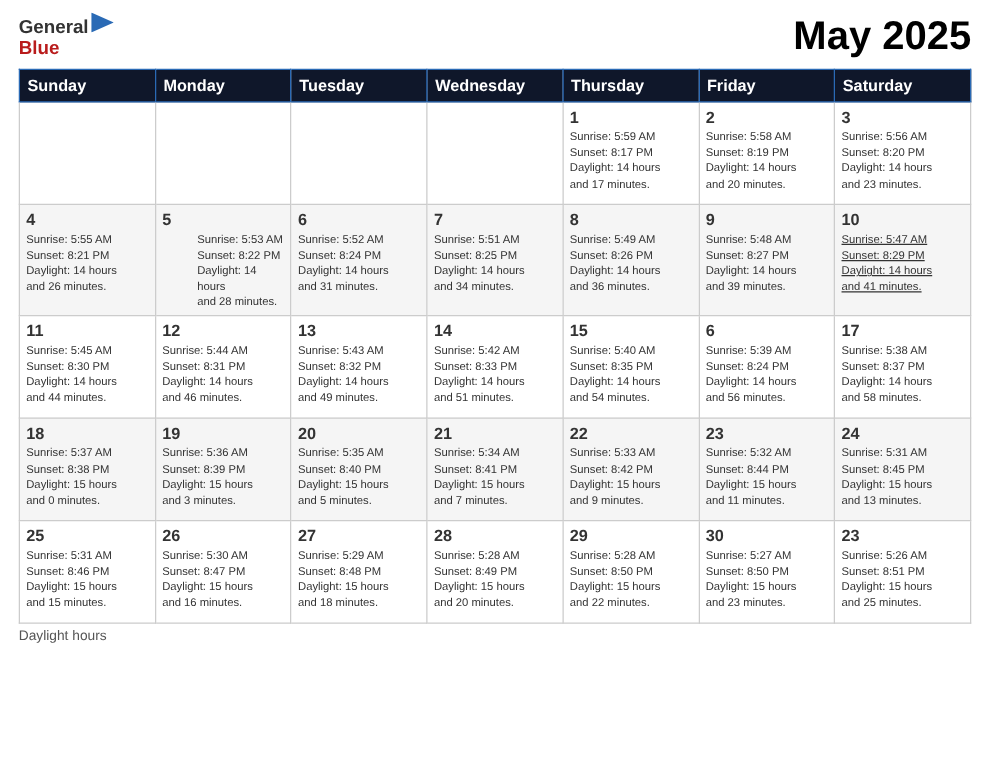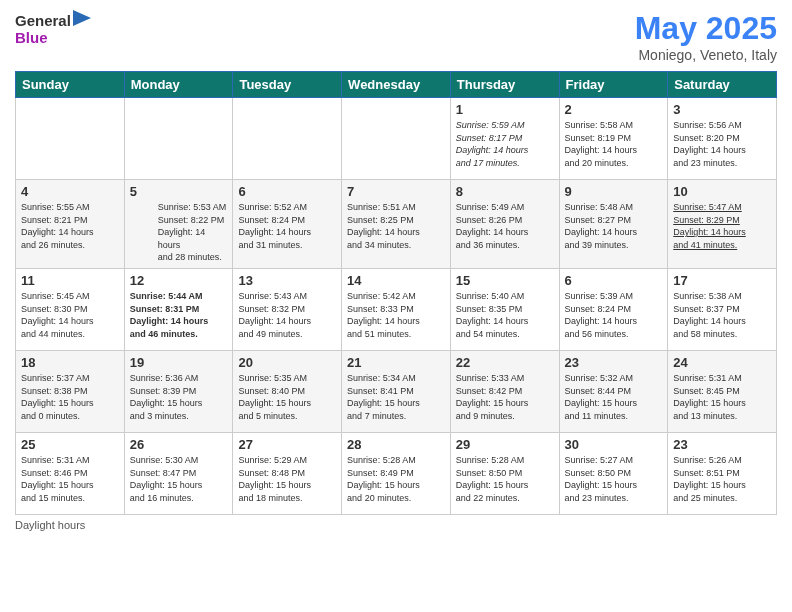--- a/index.html
+++ b/index.html
@@ -27,21 +27,21 @@
       display: flex;
       align-items: center;
       gap: 0px;
     }
     .title-block {
       text-align: right;
     }
     .month-title {
       font-size: 32px;
       font-weight: bold;
-      color: #3b82f6;
+      color: #000000;
     }
     .location {
       font-size: 14px;
       color: #555;
     }
     .calendar {
       flex: 1;
       border-collapse: collapse;
       width: 100%;
       table-layout: fixed;
@@ -64,21 +64,21 @@
       background: #fff;
       height: 82px;
     }
     .calendar tr:nth-child(even) td {
       background: #f5f5f5;
     }
     .calendar tr:nth-child(odd) td {
       background: #fff;
     }
     
-    .calendar thead tr th { background: #0f766e; }
+    .calendar thead tr th { background: #0f172a; }
 
     .day-num {
       font-size: 13px;
       font-weight: bold;
       display: block;
       margin-bottom: 2px;
     }
     .day-info {
       font-size: 9px;
       line-height: 1.4;
@@ -104,26 +104,25 @@
 
 <div class="page">
   <div class="header">
     <div class="logo">
   <div style="display:flex;flex-direction:column;line-height:1.1;">
     <span style="font-size:15px;font-weight:bold;color:#333;">General<span style="display:inline-block;width:0;overflow:visible;position:relative;">
       <svg width="18" height="16" viewBox="0 0 18 16" style="position:relative;top:0px;left:2px;">
         <polygon points="0,16 18,8 0,0" fill="#2a6ab5"></polygon>
       </svg>
     </span></span>
-    <span style="font-size:15px;font-weight:bold;color:#a21caf;">Blue</span>
+    <span style="font-size:15px;font-weight:bold;color:#b91c1c;">Blue</span>
   </div>
 </div>
     <div class="title-block">
       <div class="month-title">May 2025</div>
-      <div class="location">Moniego, Veneto, Italy</div>
     </div>
   </div>
 
   <table class="calendar">
     <thead>
       <tr>
       <th>Sunday</th>
           <th>Monday</th>
           <th>Tuesday</th>
           <th>Wednesday</th>
@@ -133,21 +132,21 @@
         </tr>
     </thead>
     <tbody id="calendar-body">
     <tr class="week-row-0">
           <td class="empty-cell" style="background: rgb(255, 255, 255);"></td>
           <td class="empty-cell" style="background: rgb(255, 255, 255);"></td>
           <td class="empty-cell" style="background: rgb(255, 255, 255);"></td>
           <td class="empty-cell" style="background: rgb(255, 255, 255);"></td>
           <td>
             <span class="day-num">1</span>
-            <div class="day-info" style="white-space: pre-line; font-style: italic;">Sunrise: 5:59 AM
+            <div class="day-info" style="white-space: pre-line;">Sunrise: 5:59 AM
 Sunset: 8:17 PM
 Daylight: 14 hours
 and 17 minutes.</div>
           </td>
           <td>
             <span class="day-num">2</span>
             <div class="day-info" style="white-space: pre-line;">Sunrise: 5:58 AM
 Sunset: 8:19 PM
 Daylight: 14 hours
 and 20 minutes.</div>
@@ -214,21 +213,21 @@
         <tr class="week-row-0">
           <td>
             <span class="day-num">11</span>
             <div class="day-info" style="white-space: pre-line;">Sunrise: 5:45 AM
 Sunset: 8:30 PM
 Daylight: 14 hours
 and 44 minutes.</div>
           </td>
           <td>
             <span class="day-num">12</span>
-            <div class="day-info" style="white-space: pre-line; font-weight: bold;">Sunrise: 5:44 AM
+            <div class="day-info" style="white-space: pre-line;">Sunrise: 5:44 AM
 Sunset: 8:31 PM
 Daylight: 14 hours
 and 46 minutes.</div>
           </td>
           <td>
             <span class="day-num">13</span>
             <div class="day-info" style="white-space: pre-line;">Sunrise: 5:43 AM
 Sunset: 8:32 PM
 Daylight: 14 hours
 and 49 minutes.</div>

